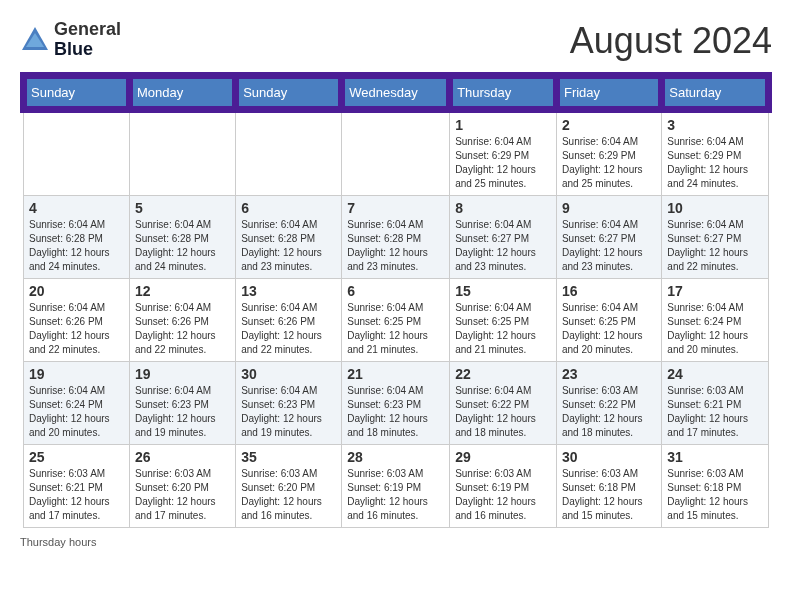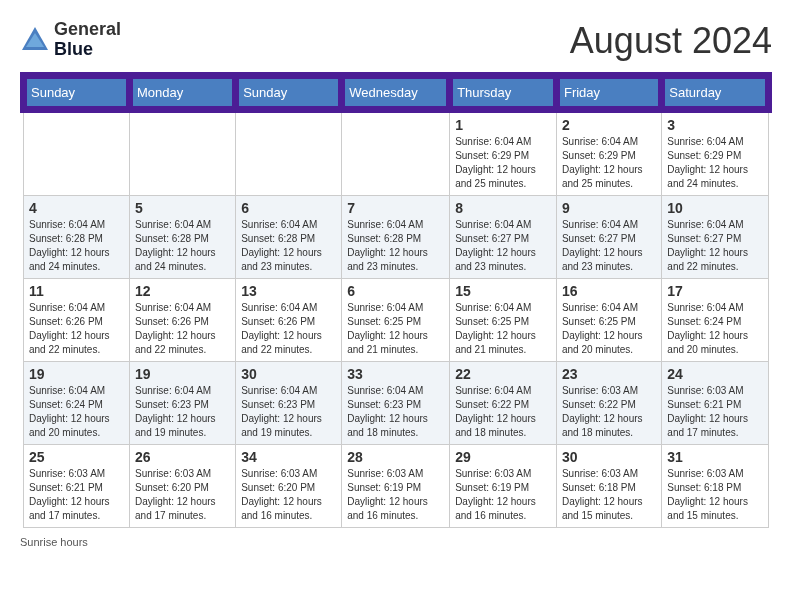--- a/index.html
+++ b/index.html
@@ -204,21 +204,21 @@
         <td>
           <div class="day-number">10</div>
           <div class="day-info" style="white-space: pre-line;">Sunrise: 6:04 AM
 Sunset: 6:27 PM
 Daylight: 12 hours
 and 22 minutes.</div>
         </td>
       </tr>
       <tr>
         <td>
-          <div class="day-number">11</div>
+          <div class="day-number">20</div>
           <div class="day-info" style="white-space: pre-line;">Sunrise: 6:04 AM
 Sunset: 6:26 PM
 Daylight: 12 hours
 and 22 minutes.</div>
         </td>
         <td>
           <div class="day-number">12</div>
           <div class="day-info" style="white-space: pre-line;">Sunrise: 6:04 AM
 Sunset: 6:26 PM
 Daylight: 12 hours
@@ -276,21 +276,21 @@
 and 19 minutes.</div>
         </td>
         <td>
           <div class="day-number">30</div>
           <div class="day-info" style="white-space: pre-line;">Sunrise: 6:04 AM
 Sunset: 6:23 PM
 Daylight: 12 hours
 and 19 minutes.</div>
         </td>
         <td>
-          <div class="day-number">33</div>
+          <div class="day-number">21</div>
           <div class="day-info" style="white-space: pre-line;">Sunrise: 6:04 AM
 Sunset: 6:23 PM
 Daylight: 12 hours
 and 18 minutes.</div>
         </td>
         <td>
           <div class="day-number">22</div>
           <div class="day-info" style="white-space: pre-line;">Sunrise: 6:04 AM
 Sunset: 6:22 PM
 Daylight: 12 hours
@@ -320,21 +320,21 @@
 and 17 minutes.</div>
         </td>
         <td>
           <div class="day-number">26</div>
           <div class="day-info" style="white-space: pre-line;">Sunrise: 6:03 AM
 Sunset: 6:20 PM
 Daylight: 12 hours
 and 17 minutes.</div>
         </td>
         <td>
-          <div class="day-number">34</div>
+          <div class="day-number">35</div>
           <div class="day-info" style="white-space: pre-line;">Sunrise: 6:03 AM
 Sunset: 6:20 PM
 Daylight: 12 hours
 and 16 minutes.</div>
         </td>
         <td>
           <div class="day-number">28</div>
           <div class="day-info" style="white-space: pre-line;">Sunrise: 6:03 AM
 Sunset: 6:19 PM
 Daylight: 12 hours
@@ -359,14 +359,14 @@
           <div class="day-info" style="white-space: pre-line;">Sunrise: 6:03 AM
 Sunset: 6:18 PM
 Daylight: 12 hours
 and 15 minutes.</div>
         </td>
       </tr>
     </tbody>
 </table>
 
 <div class="footer-note">
-  <span>Sunrise hours</span>
+  <span>Thursday hours</span>
 </div>
 
 </body></html>

